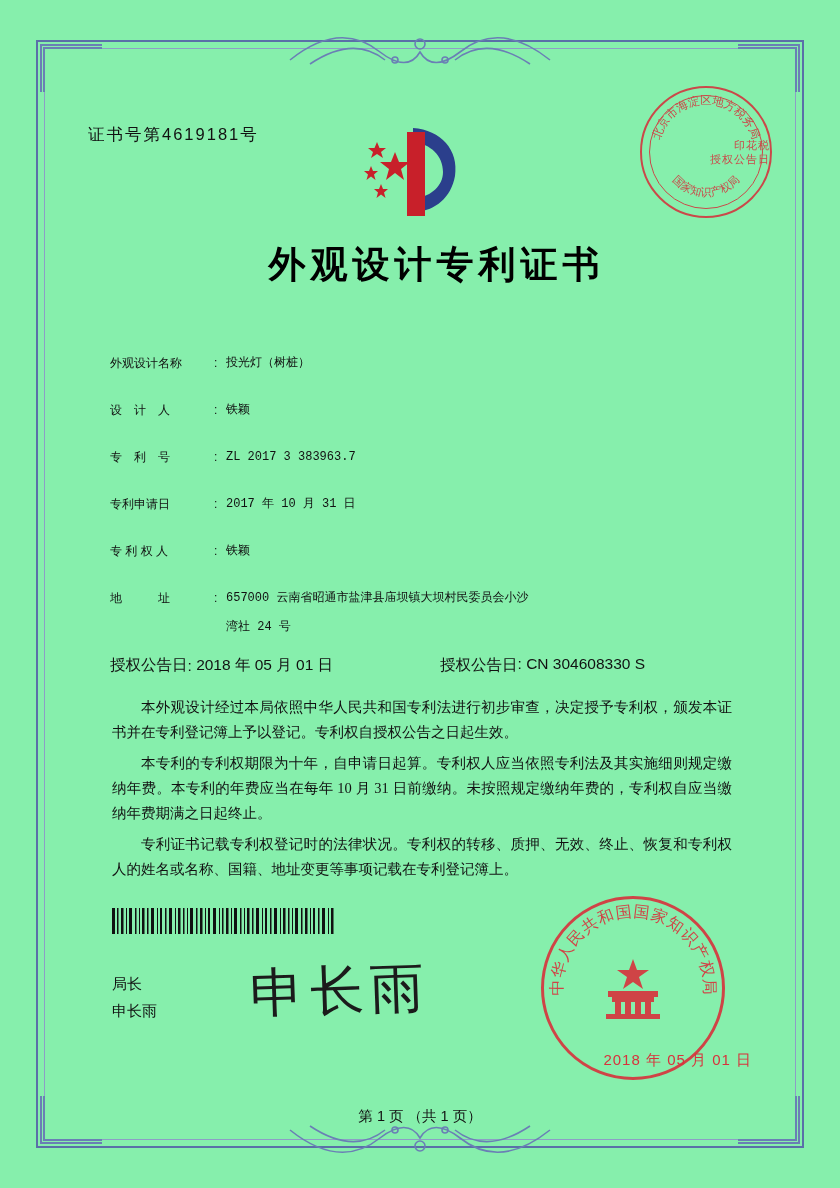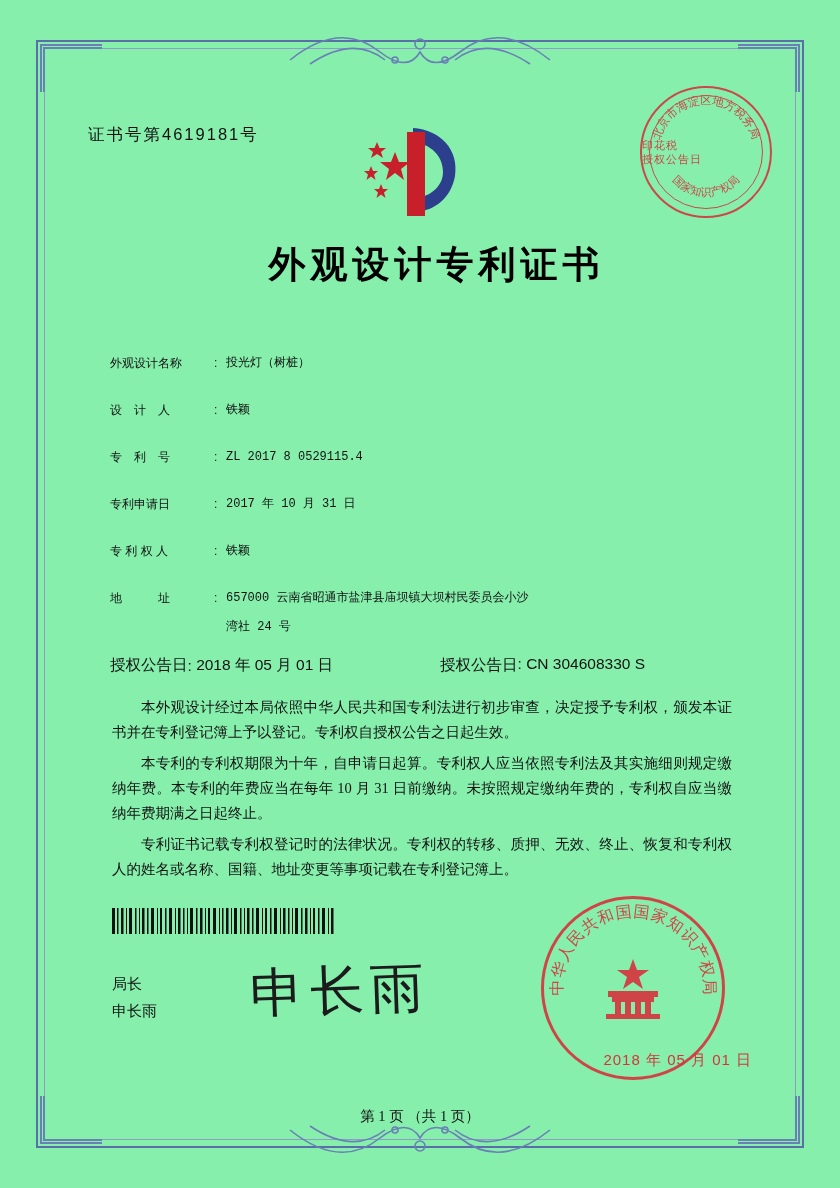--- a/index.html
+++ b/index.html
@@ -104,21 +104,21 @@
     border-radius: 50%;
   }
   .seal-top .arc-text {
     position: absolute;
     left: 0; top: 0; width: 100%; height: 100%;
   }
   .seal-top .center-text {
     position: absolute;
     left: 0; right: 0; top: 50%;
     transform: translateY(-50%);
-    text-align: left;
+    text-align: right;
     font-size: 11px;
     line-height: 14px;
     letter-spacing: 1px;
     color: #d4323c;
   }
 
   
   .fields {
     position: absolute;
     left: 110px; top: 352px;
@@ -226,21 +226,21 @@
     font-family: "Liberation Sans", sans-serif;
     letter-spacing: 1px;
   }
 
   .page-foot {
     position: absolute;
     left: 0; right: 0; bottom: 62px;
     text-align: center;
     font-size: 14.5px;
     color: #111;
-    font-family: Liberation Serif, serif;
+    font-family: Liberation Sans, sans-serif;
   }
 </style>
 </head>
 <body>
 
 <div class="page">
 
   <div class="border-outer"></div>
   <div class="border-inner"></div>
   <div class="corner tl"></div>
@@ -313,21 +313,21 @@
 
     <div class="field-row">
       <span class="field-label">设　计　人</span>
       <span class="field-colon">:</span>
       <span class="field-value">铁颖</span>
     </div>
 
     <div class="field-row">
       <span class="field-label">专　利　号</span>
       <span class="field-colon">:</span>
-      <span class="field-value">ZL 2017 8 0529115.4</span>
+      <span class="field-value">ZL 2017 3 383963.7</span>
     </div>
 
     <div class="field-row">
       <span class="field-label">专利申请日</span>
       <span class="field-colon">:</span>
       <span class="field-value">2017 年 10 月 31 日</span>
     </div>
 
     <div class="field-row">
       <span class="field-label">专 利 权 人</span>

